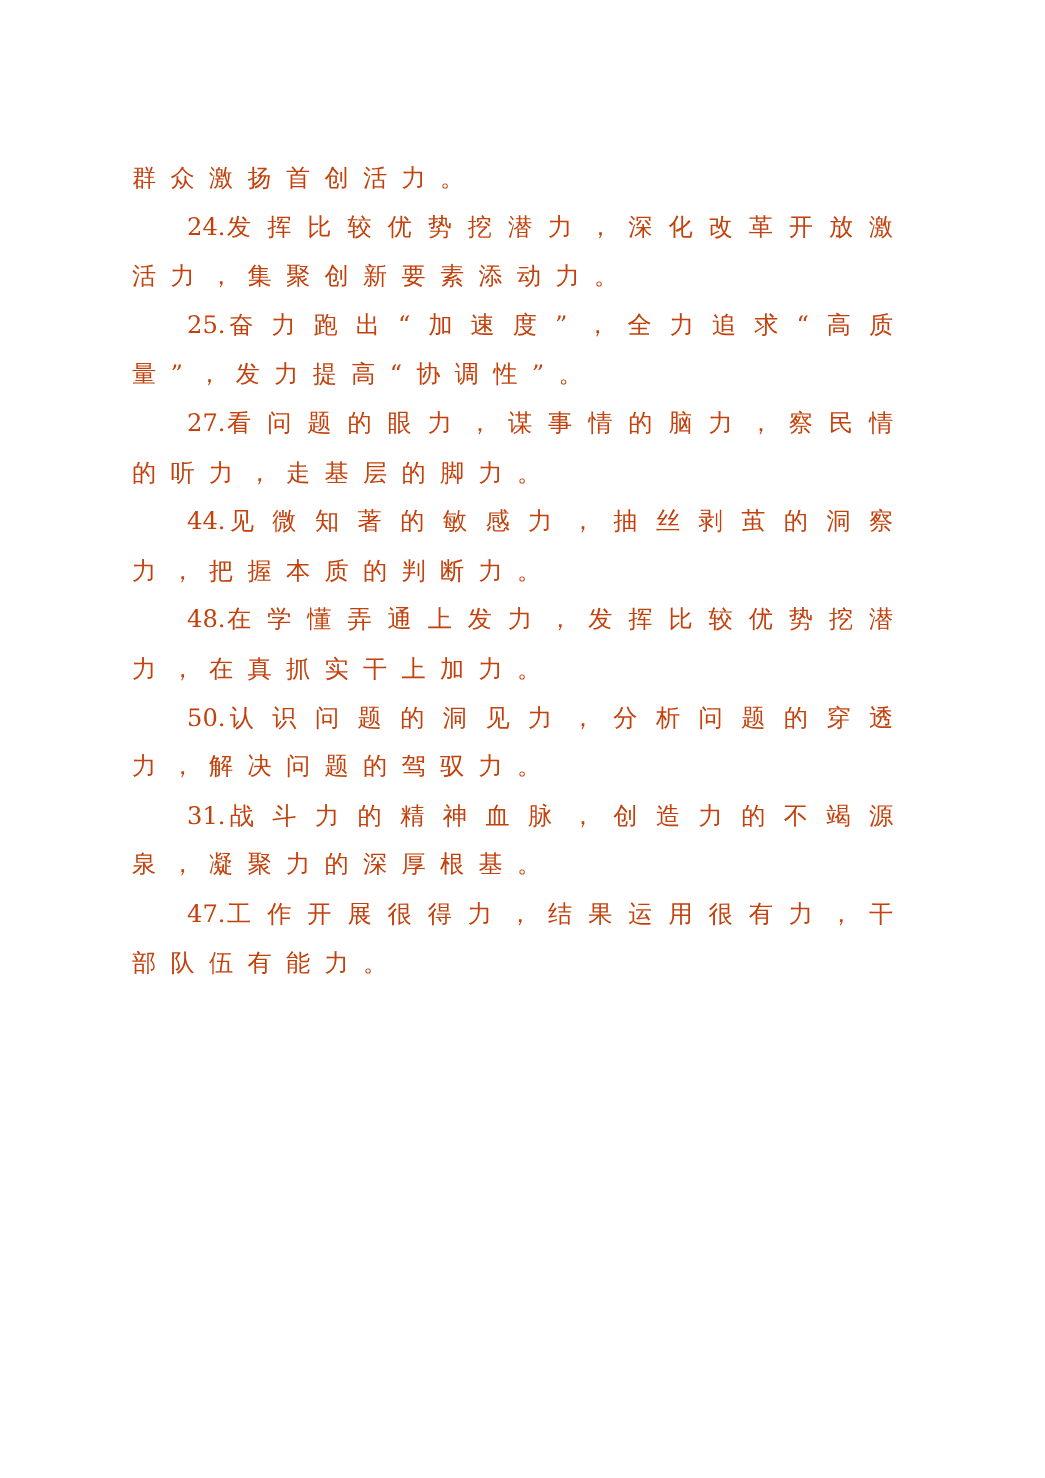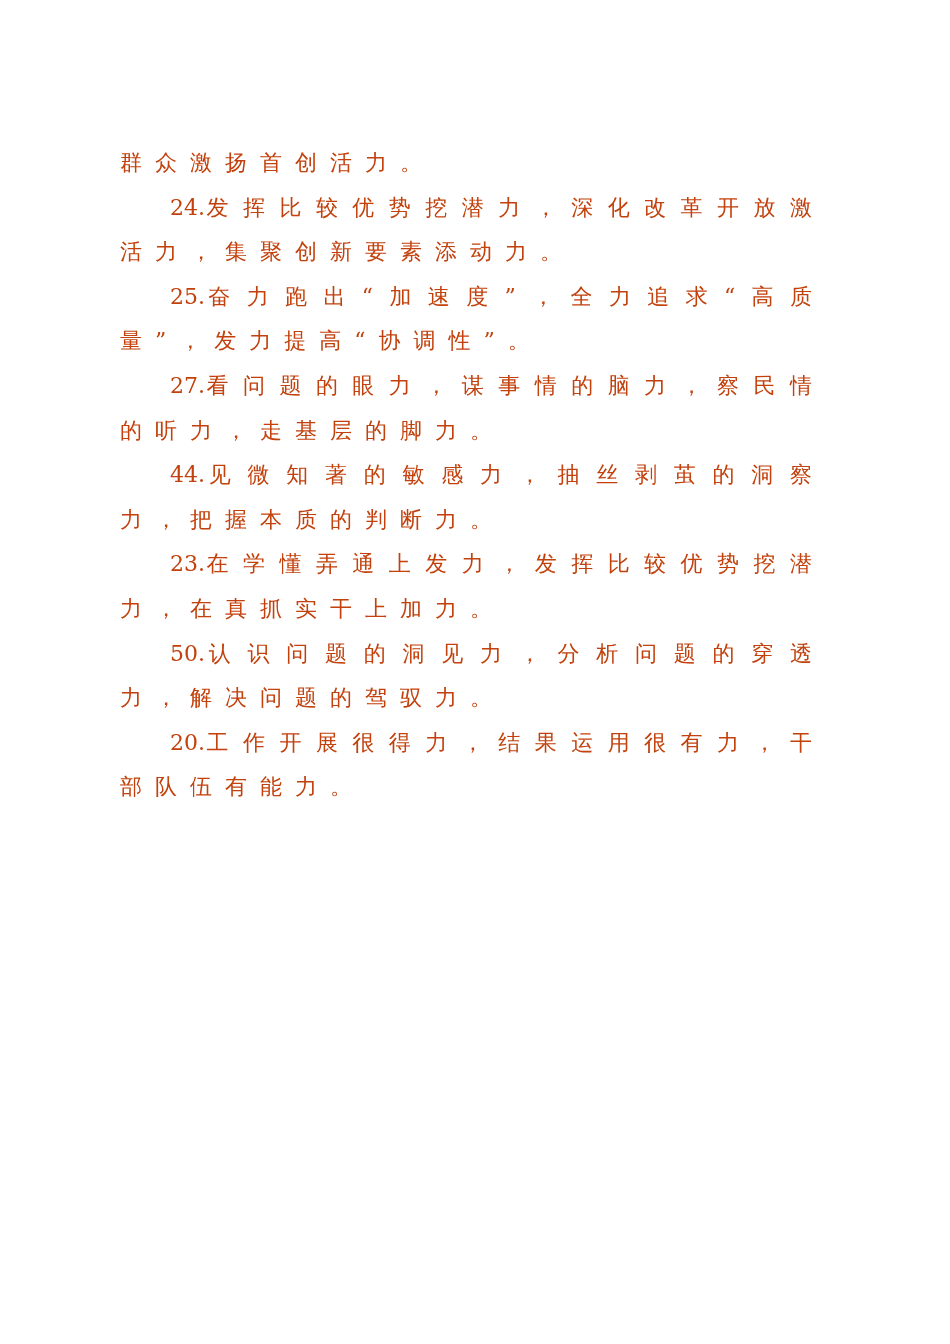--- a/index.html
+++ b/index.html
@@ -27,16 +27,17 @@
 </head>
 <body>
 
 <div class="page">
   <p class="para cont">群众激扬首创活力。</p>
 
   <p class="para"><span class="num">24.</span><span>发挥比较优势挖潜力，深化改革开放激活力，集聚创新要素添动力。</span></p>
   <p class="para"><span class="num">25.</span><span>奋力跑出“加速度”，全力追求“高质量”，发力提高“协调性”。</span></p>
   <p class="para"><span class="num">27.</span><span>看问题的眼力，谋事情的脑力，察民情的听力，走基层的脚力。</span></p>
   <p class="para"><span class="num">44.</span><span>见微知著的敏感力，抽丝剥茧的洞察力，把握本质的判断力。</span></p>
-  <p class="para"><span class="num">23.</span><span>在学懂弄通上发力，发挥比较优势挖潜力，在真抓实干上加力。</span></p>
+  <p class="para"><span class="num">48.</span><span>在学懂弄通上发力，发挥比较优势挖潜力，在真抓实干上加力。</span></p>
   <p class="para"><span class="num">50.</span><span>认识问题的洞见力，分析问题的穿透力，解决问题的驾驭力。</span></p>
-  <p class="para"><span class="num">20.</span><span>工作开展很得力，结果运用很有力，干部队伍有能力。</span></p>
+  <p class="para"><span class="num">31.</span><span>战斗力的精神血脉，创造力的不竭源泉，凝聚力的深厚根基。</span></p>
+  <p class="para"><span class="num">47.</span><span>工作开展很得力，结果运用很有力，干部队伍有能力。</span></p>
 </div>
 
 </body></html>

